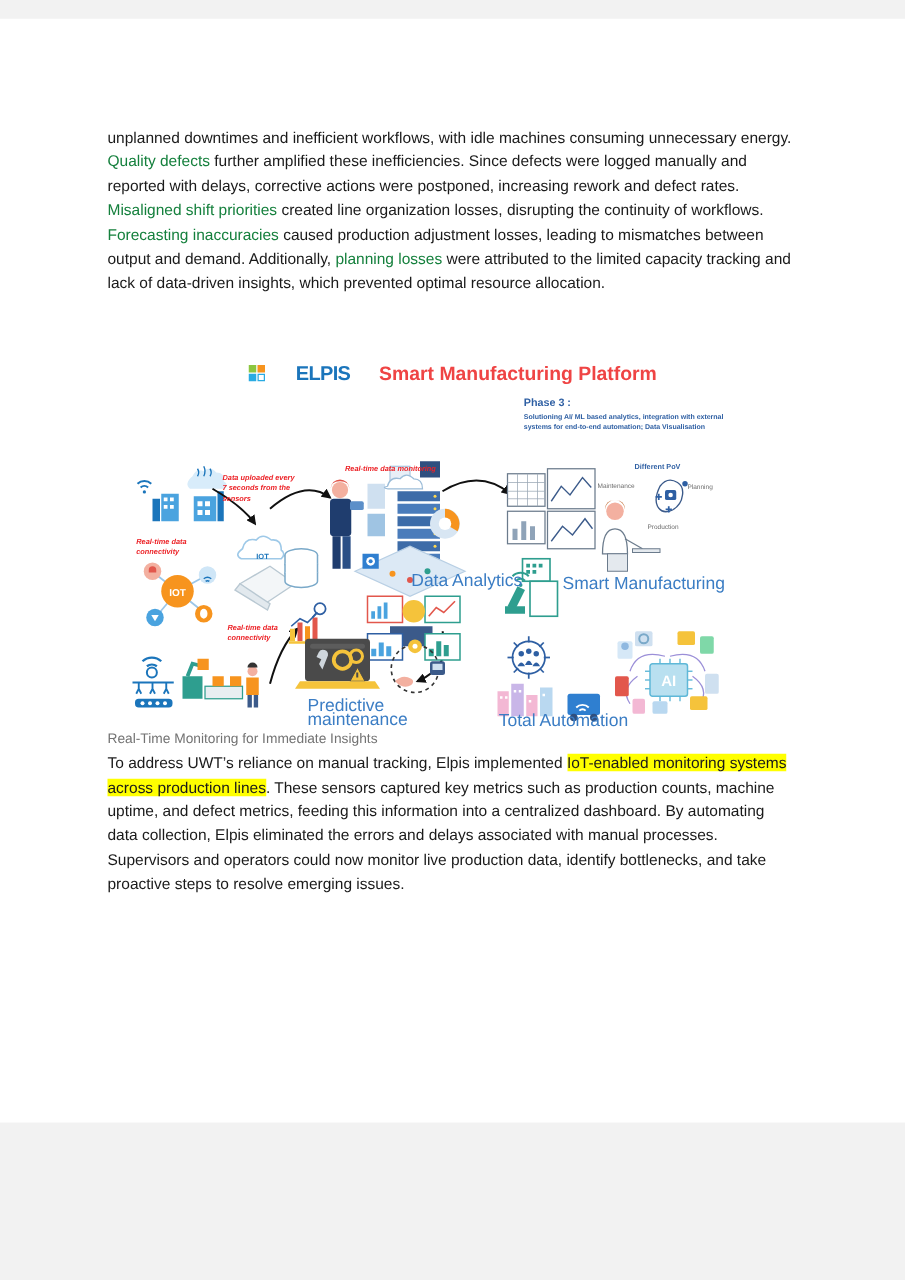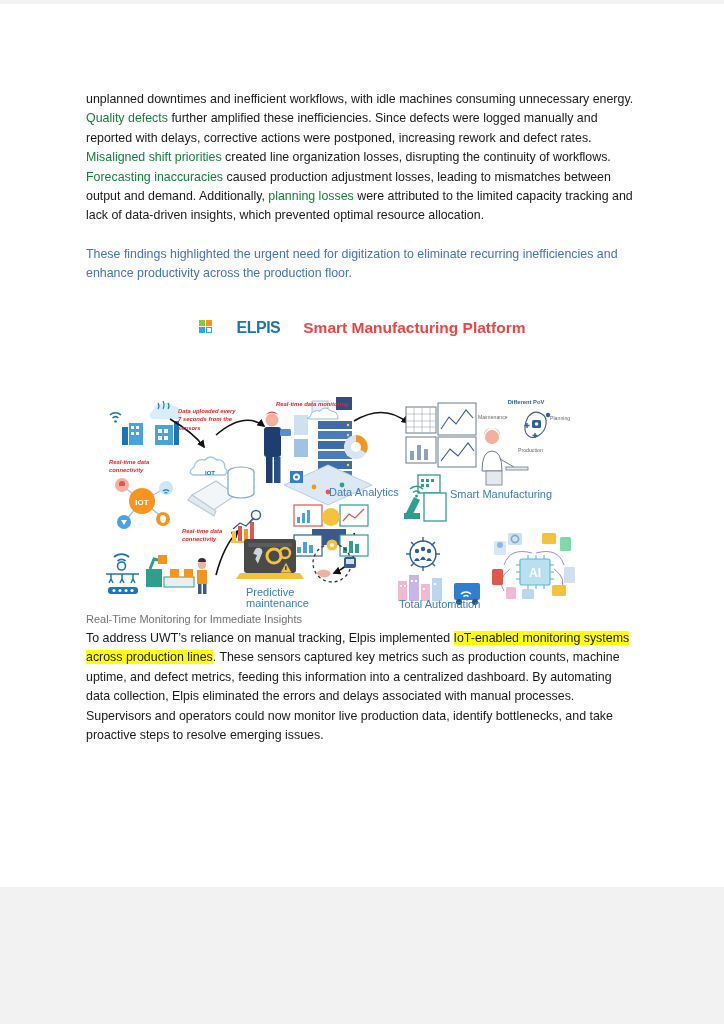--- a/index.html
+++ b/index.html
@@ -9,21 +9,21 @@
     background: #f2f2f2;
   }
   body {
     font-family: "Liberation Sans", sans-serif;
   }
   .page {
     position: relative;
     width: 724px;
     height: 883px;
     background: #ffffff;
-    margin: 4px auto;
+    margin: 15px auto;
     overflow: hidden;
   }
   .content {
     position: absolute;
     left: 86px;
     top: 86px;
     width: 552px;
   }
 
   
@@ -139,21 +139,21 @@
     line-height: 8.6px;
   }
   #note-upload { left: 92px; top: 92px; width: 60px; }
   #note-rtc1   { left: 23px; top: 143px; width: 60px; }
   #note-rtc2   { left: 96px; top: 212px; width: 60px; }
   #note-monitor{ left: 190px; top: 85px; width: 80px; font-style: italic; }
 
   .blue-label {
     position: absolute;
     color: #3b7dc4;
-    font-size: 11px;
+    font-size: 14px;
     line-height: 11px;
   }
   #lbl-data-analytics   { left: 243px; top: 172px; }
   #lbl-predictive       { left: 160px; top: 272px; width: 56px; }
   #lbl-smart-mfg        { left: 364px; top: 174px; }
   #lbl-total-automation { left: 313px; top: 284px; }
 
   .pov-wrap { position: absolute; left: 392px; top: 84px; width: 96px; height: 60px; }
   .pov-title {
     font-size: 5.8px; font-weight: bold; color: #2e5fa3; text-align: center;
@@ -172,38 +172,41 @@
 
 <div class="page">
   <div class="content">
 
     <p class="para">unplanned downtimes and inefficient workflows, with idle machines consuming unnecessary energy.</p>
 
     <p class="para"><span class="accent">Quality defects</span><span> further amplified these inefficiencies. Since defects were logged manually and reported with delays, corrective actions were postponed, increasing rework and defect rates. </span><span class="accent">Misaligned shift priorities</span><span> created line organization losses, disrupting the continuity of workflows. </span><span class="accent">Forecasting inaccuracies</span><span> caused production adjustment losses, leading to mismatches between output and demand. Additionally, </span><span class="accent">planning losses</span><span> were attributed to the limited capacity tracking and lack of data-driven insights, which prevented optimal resource allocation.</span></p>
 
     <div class="spacer-sm"></div>
 
-    <p class="accent-para">These findings highlighted the urgent need for digitization to eliminate recurring inefficiencies and enhance productivity across the production floor.</p>
 
     <div class="spacer-sm"></div>
 
 
     <div class="figure">
 
       <div class="fig-title-row">
         <span class="logo-mark">
           <i class="lm1"></i>
             <i class="lm2"></i>
             <i class="lm3"></i>
             <i class="lm4"></i>
         </span>
         <span class="logo-word">ELPIS</span>
         <span class="fig-title">Smart Manufacturing Platform</span>
       </div>
 
+      <div class="phase" id="phase3">
+        <div class="p-title">Phase 3 :</div>
+        <div class="p-body">Solutioning  AI/ ML based analytics, integration with external systems for end-to-end automation; Data Visualisation</div>
+      </div>
 
       <svg class="ill" style="left:0;top:0;" width="552" height="282" viewBox="0 0 552 282">
 
         <g transform="translate(22,86)">
 
           <path d="M2,14 a8,8 0 0 1 11,0" stroke="#1b75bb" stroke-width="1.6" fill="none"></path>
           <path d="M4.5,17 a4.5,4.5 0 0 1 6,0" stroke="#1b75bb" stroke-width="1.6" fill="none"></path>
           <circle cx="7.5" cy="20.5" r="1.3" fill="#1b75bb"></circle>
 
           <rect x="14" y="26" width="6" height="18" fill="#1b75bb"></rect>

